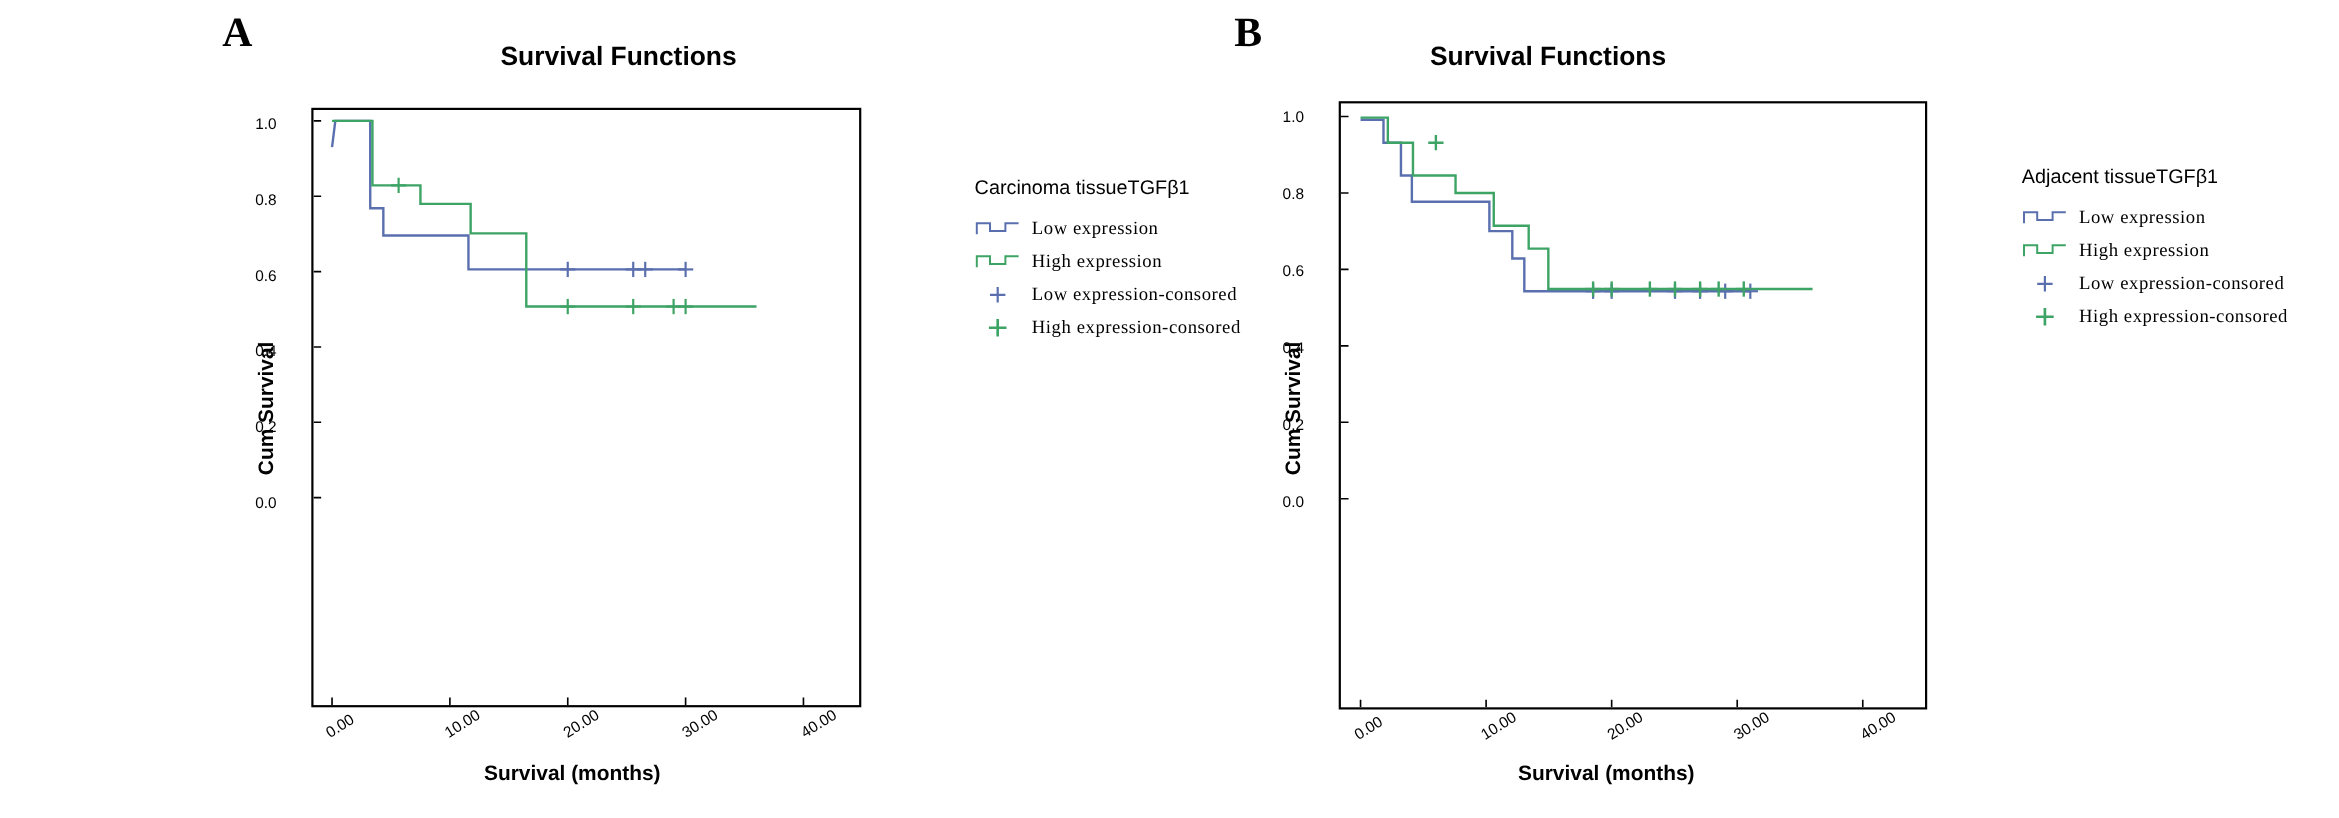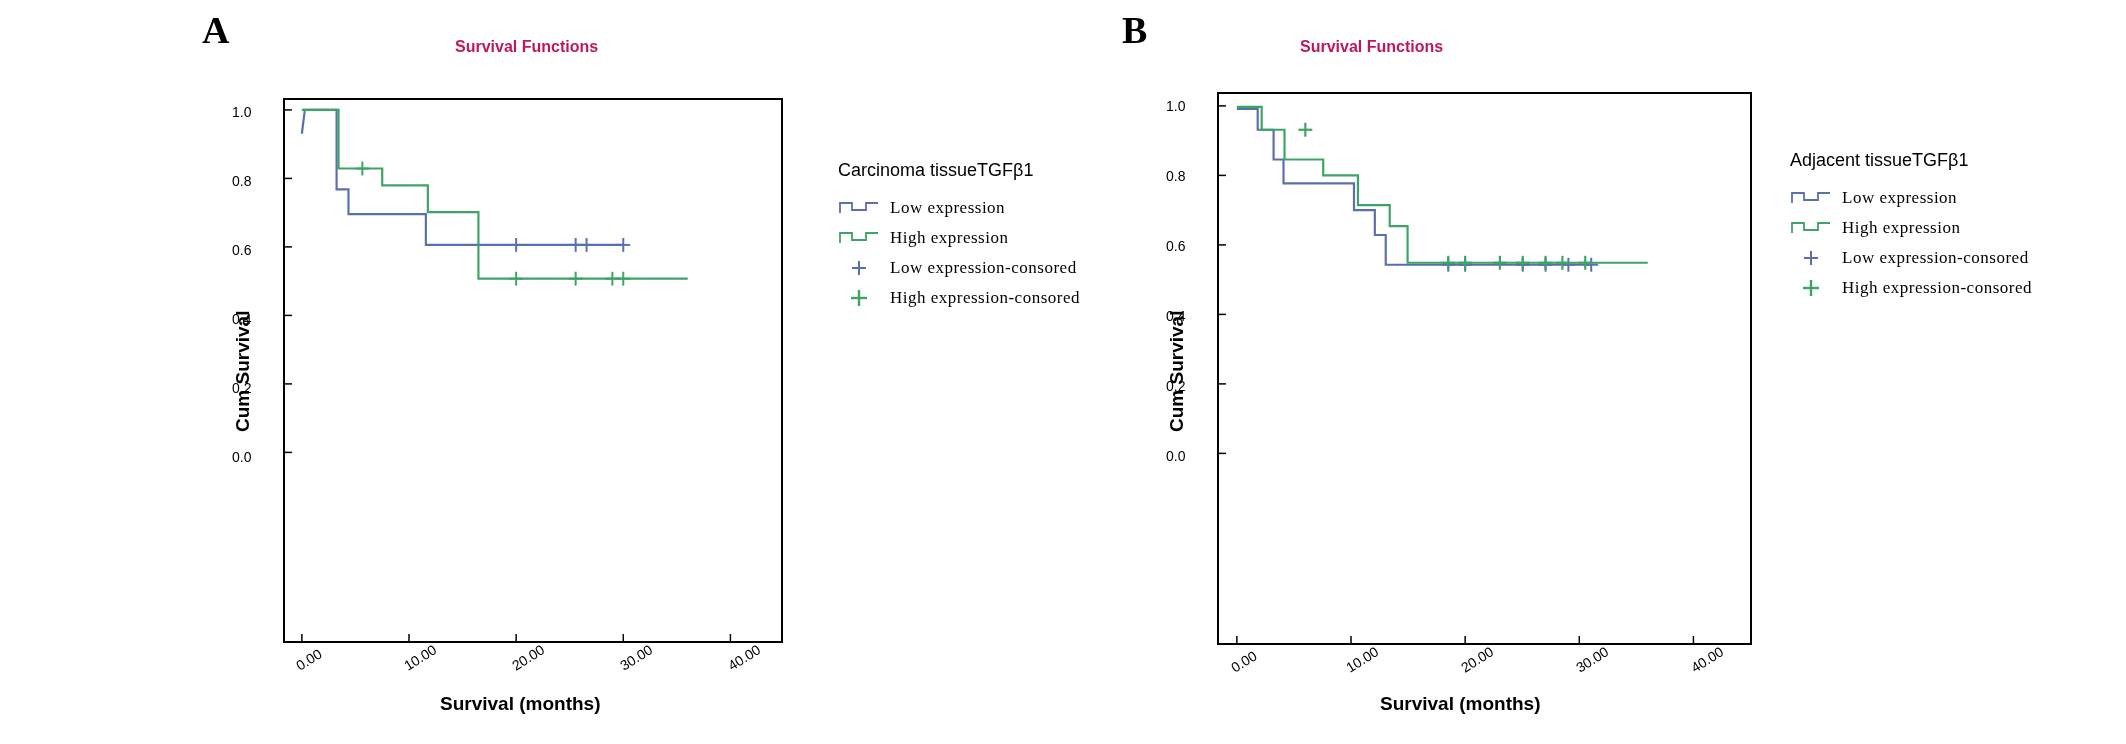--- a/index.html
+++ b/index.html
@@ -29,22 +29,22 @@
     font-size: 38px;
     color: #000;
   }
   #panel-a .panel-letter { left: 202px; top: 8px; }
   #panel-b .panel-letter { left: 32px; top: 8px; }
 
   .chart-title {
     position: absolute;
     font-family: "Liberation Sans", sans-serif;
     font-weight: bold;
-    font-size: 16px;
-    color: #be185d;
+    font-size: 24px;
+    color: #000000;
     white-space: nowrap;
     text-align: right;
   }
   #panel-a .chart-title { left: 455px; top: 38px; }
   #panel-b .chart-title { left: 210px; top: 38px; }
 
   .plot-frame {
     position: absolute;
     border: 2px solid #000;
     background: #fff;
@@ -85,20 +85,21 @@
     white-space: nowrap;
   }
   .ytick { text-align: left; width: 42px; }
   .xtick {
     transform-origin: left top;
     transform: rotate(-32deg);
   }
 
   .legend {
     position: absolute;
+    margin-left: 48px;
   }
   #legend-a { left: 838px; top: 160px; width: 240px; }
   #legend-b { left: 700px; top: 150px; width: 300px; }
 
   .legend-title {
     font-family: "Liberation Sans", sans-serif;
     font-size: 18px;
     color: #000;
     margin-bottom: 12px;
     white-space: nowrap;

